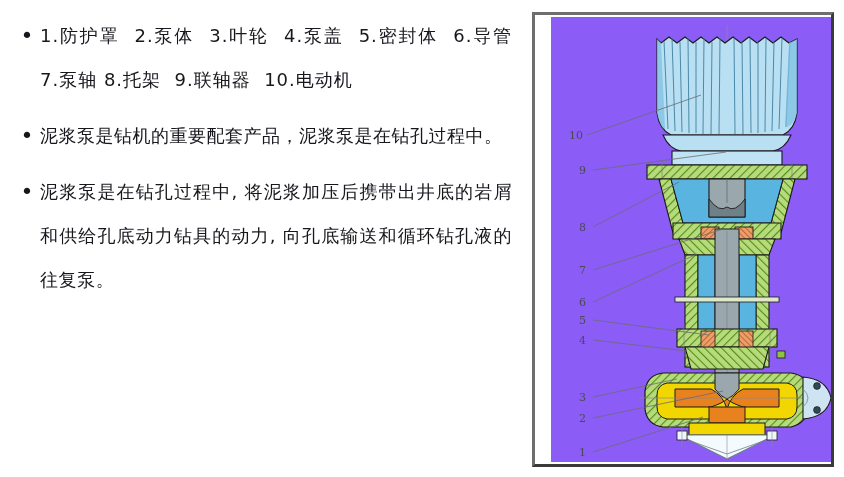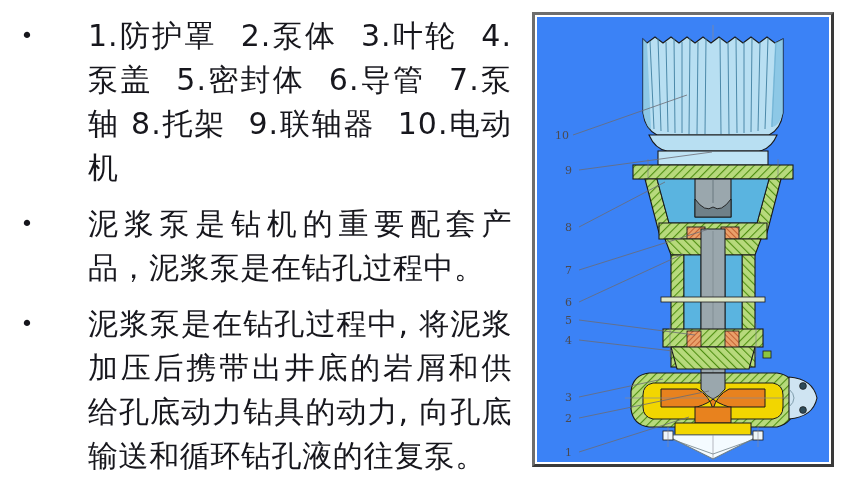--- a/index.html
+++ b/index.html
@@ -41,54 +41,53 @@
     flex: 0 0 auto;
     width: 26px;
     text-align: center;
     font-size: 22px;
     line-height: 44px;
     color: #16161c;
     user-select: none;
   }
   .bullet-text {
     flex: 1 1 auto;
-    font-size: 30px;
+    font-size: 18px;
     line-height: 44px;
     letter-spacing: 0.5px;
     color: #17171d;
     font-family: "DejaVu Sans", "Liberation Sans", sans-serif;
     text-align: justify;
     text-justify: inter-character;
     white-space: pre-wrap;
-    margin-left: 48px;
   }
   #bullet-1 .bullet-text { letter-spacing: 1px; }
   #bullet-3 .bullet-text { letter-spacing: 0.6px; }
 
   
   #figure-frame {
     position: absolute;
     left: 532px;
     top: 12px;
     width: 302px;
     height: 455px;
     box-sizing: border-box;
     border: 3px solid #6e6e6e;
     border-right-color: #3a3a3a;
     border-bottom-color: #3a3a3a;
     background: #ffffff;
     overflow: hidden;
   }
   #figure-inner {
     position: absolute;
-    left: 2px;
+    left: 16px;
     top: 2px;
     width: 292px;
     height: 445px;
-    background: #3b82f6;
+    background: #8b5cf6;
   }
   #pump-svg {
     position: absolute;
     left: 0;
     top: 0;
     width: 292px;
     height: 445px;
     display: block;
   }
   .leader-label {

